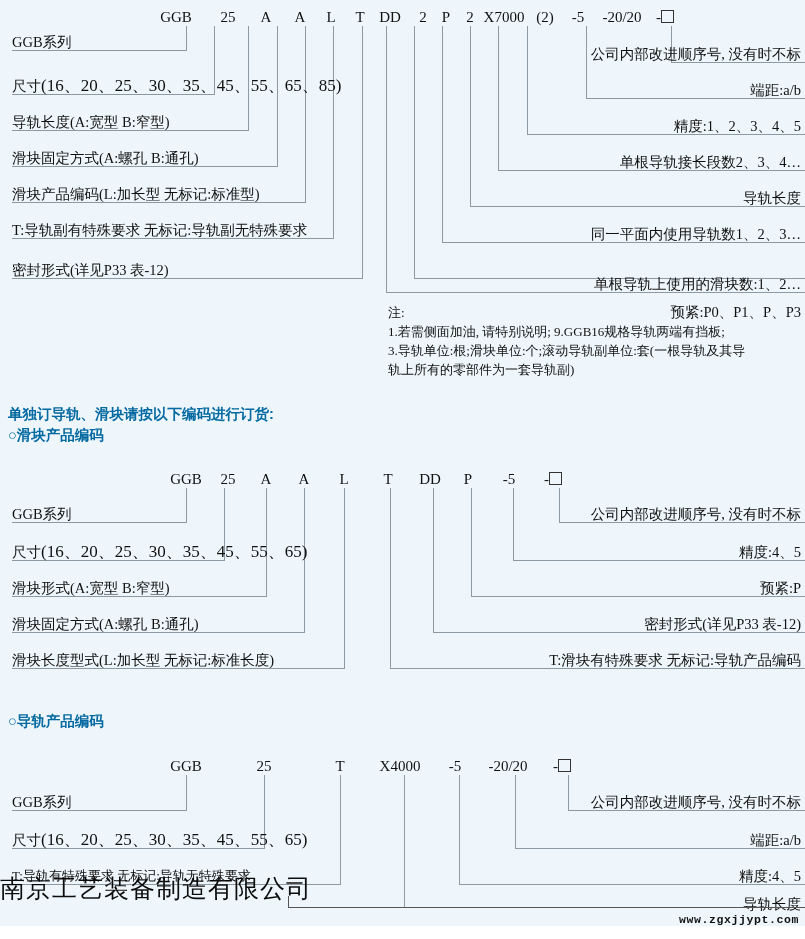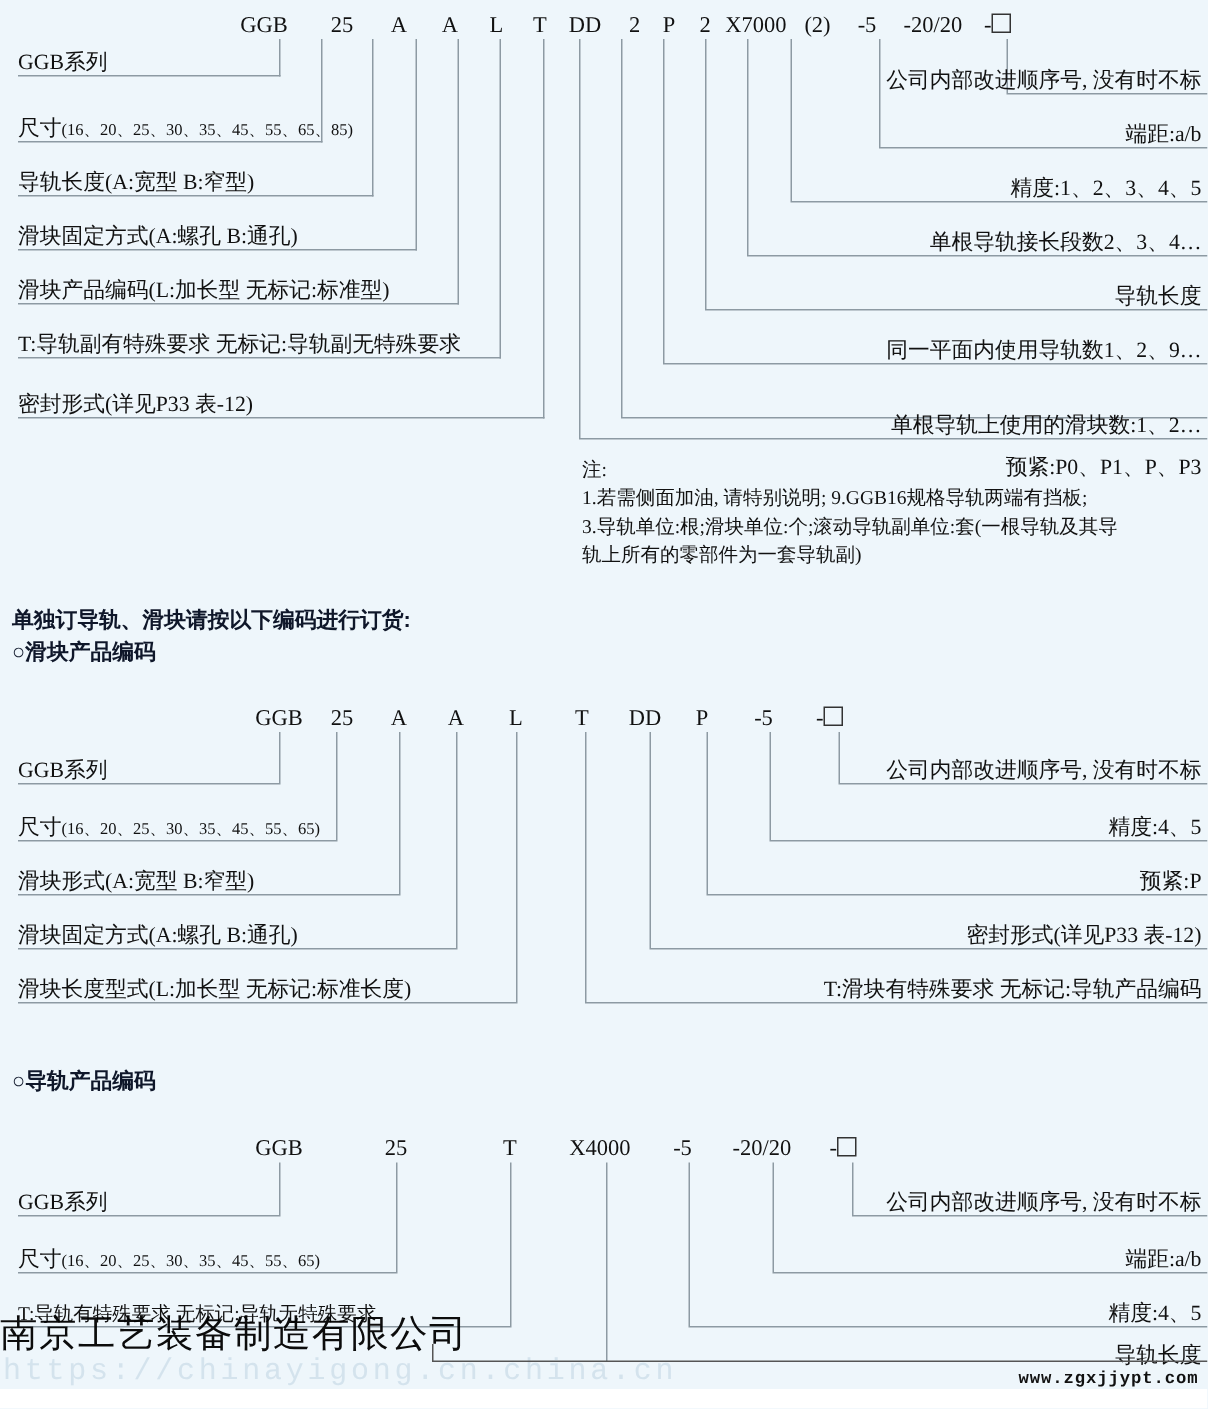--- a/index.html
+++ b/index.html
@@ -36,29 +36,29 @@
   .lbl{
     position:absolute;
     font-family:"Liberation Serif","DejaVu Serif",serif;
     font-size:14.5px;
     line-height:16px;
     white-space:nowrap;
     color:#111;
   }
   .lbl-l{left:12px;}
   .lbl-r{right:4px;}
-  .lbl .sm{font-size:11px;margin-top:22px;}
+  .lbl .sm{font-size:17px;margin-top:22px;}
 
   .sect-head{
     position:absolute;
     font-family:"Liberation Sans","DejaVu Sans",sans-serif;
     font-weight:bold;
     font-size:14.5px;
     line-height:18px;
-    color:#0f172a;
+    color:#0369a1;
     white-space:nowrap;
   }
 
   .note{
     position:absolute;
     font-family:"Liberation Serif","DejaVu Serif",serif;
     font-size:13px;
     line-height:19px;
     color:#111;
     white-space:nowrap;
@@ -169,21 +169,21 @@
     <div class="hline" style="left:414px;top:278px;width:391px;"></div>
 
     <div class="vline" style="left:386px;top:26px;height:266px;"></div>
     <div class="hline" style="left:386px;top:292px;width:419px;"></div>
 
     <div class="lbl lbl-r" style="top:46px;">公司内部改进顺序号, 没有时不标</div>
     <div class="lbl lbl-r" style="top:82px;">端距:a/b</div>
     <div class="lbl lbl-r" style="top:118px;">精度:1、2、3、4、5</div>
     <div class="lbl lbl-r" style="top:154px;">单根导轨接长段数2、3、4…</div>
     <div class="lbl lbl-r" style="top:190px;">导轨长度</div>
-    <div class="lbl lbl-r" style="top:226px;">同一平面内使用导轨数1、2、9…</div>
+    <div class="lbl lbl-r" style="top:226px;">同一平面内使用导轨数1、2、3…</div>
     <div class="lbl lbl-r" style="top:262px;margin-top:42px;">预紧:P0、P1、P、P3</div>
     <div class="lbl lbl-r" style="top:276px;margin-top:0;">单根导轨上使用的滑块数:1、2…</div>
 
     <div class="note" style="left:388px;top:303px;">注:</div>
     <div class="note" style="left:388px;top:322px;">1.若需侧面加油, 请特别说明;   9.GGB16规格导轨两端有挡板;</div>
     <div class="note" style="left:388px;top:341px;">3.导轨单位:根;滑块单位:个;滚动导轨副单位:套(一根导轨及其导</div>
     <div class="note" style="left:388px;top:360px;">轨上所有的零部件为一套导轨副)</div>
   </div>
 
   <div>
@@ -279,19 +279,18 @@
 
     <div class="vline" style="left:404px;top:775px;height:133px;"></div>
 
     <div class="lbl lbl-r" style="top:794px;">公司内部改进顺序号, 没有时不标</div>
     <div class="lbl lbl-r" style="top:832px;">端距:a/b</div>
     <div class="lbl lbl-r" style="top:868px;">精度:4、5</div>
     <div class="lbl lbl-r" style="top:896px;">导轨长度</div>
   </div>
 
   <div class="wm-cn">南京工艺装备制造有限公司</div>
-  <div class="wm-url">https://chinayigong.cn.china.cn</div>
 
   <div class="foot-tick"></div>
   <div class="foot-rule"></div>
   <div class="foot-url">www.zgxjjypt.com</div>
   <div class="bottom-strip"></div>
 </div>
 
 </body></html>

